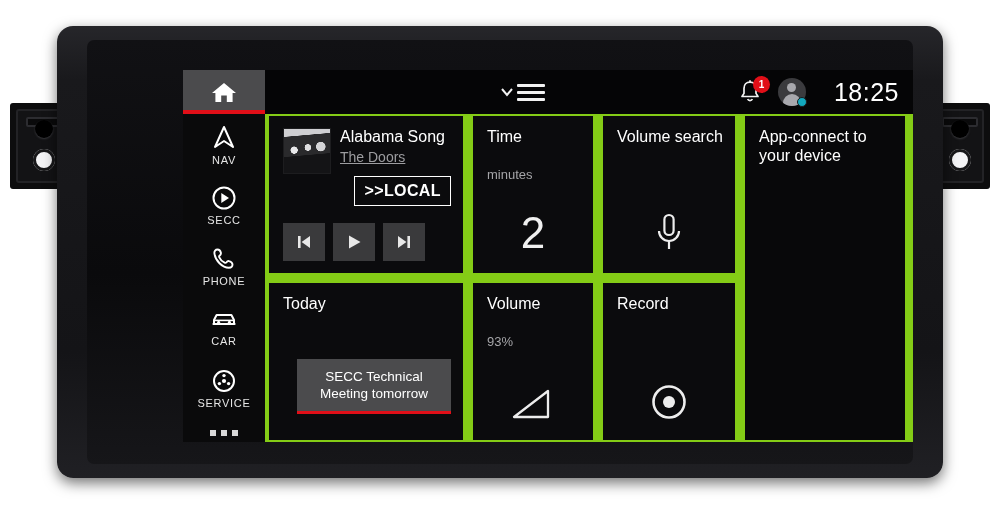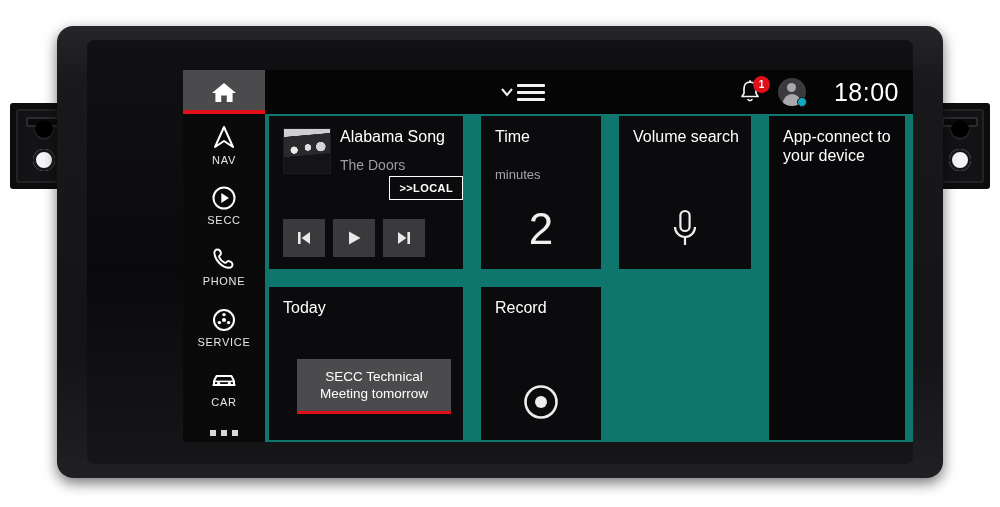--- a/index.html
+++ b/index.html
@@ -237,22 +237,22 @@
     width: 82px; height: 4px;
     background: #e10f18;
   }
 
   
   .tiles {
     flex: 1;
     display: grid;
     grid-template-columns: 194px 120px 132px 1fr;
     grid-template-rows: 1fr 1fr;
-    gap: 18px;
-    background: #0f766e;
+    gap: 10px;
+    background: #84cc16;
     padding: 2px 8px 2px 4px;
     min-width: 0;
   }
   .tile {
     background: #0b0b0d;
     padding: 12px 12px 10px 14px;
     position: relative;
     overflow: hidden;
     cursor: pointer;
   }
@@ -289,28 +289,28 @@
     width: 48px; height: 46px;
     flex: 0 0 48px;
     background:
       radial-gradient(circle at 22% 48%, #e9e9ea 0 8%, transparent 9%),
       radial-gradient(circle at 52% 42%, #dedee0 0 9%, transparent 10%),
       radial-gradient(circle at 80% 40%, #d5d5d7 0 10%, transparent 11%),
       linear-gradient(175deg, #cfcfd2 0 16%, #2a2a2c 17% 58%, #141416 59% 100%);
     border: 1px solid #1d1d1f;
   }
   .track-title { color: #ffffff; font-size: 16px; line-height: 1.1; }
-  .track-artist { color: #9d9da0; font-size: 14px; margin-top: 11px; }
+  .track-artist { color: #9d9da0; font-size: 14px; margin-top: 3px; text-decoration: underline; }
 
   .local-btn {
     position: absolute;
-    right: 0; top: 60px;
+    right: 12px; top: 60px;
     border: 1.5px solid #ffffff;
     color: #ffffff;
-    font-size: 11px;
+    font-size: 16px;
     font-weight: bold;
     letter-spacing: .4px;
     padding: 5px 9px;
     background: transparent;
     cursor: pointer;
   }
   .transport {
     position: absolute;
     left: 14px; bottom: 12px;
     display: flex; gap: 8px;
@@ -391,21 +391,21 @@
               <path d="M12 1.2 v2" stroke="#f2f2f2" stroke-width="1.7"></path>
             </svg>
             <span class="badge">1</span>
           </div>
 
           <div class="avatar-wrap">
             <div class="avatar"></div>
             <span class="avatar-dot"></span>
           </div>
 
-          <div class="clock">18:00</div>
+          <div class="clock">18:25</div>
         </div>
       </div>
 
       <div class="screen-body">
 
         <div class="sidebar">
 
           <div class="nav-item">
             <svg width="26" height="27" viewBox="0 0 26 27">
               <path d="M13 3 L22 23 L13 17 L4 23 Z" fill="none" stroke="#ffffff" stroke-width="2" stroke-linejoin="round"></path>
@@ -419,42 +419,42 @@
               <path d="M10.3 8 L18 13 L10.3 18 Z" fill="#ffffff"></path>
             </svg>
             <span class="nav-label">SECC</span>
           </div>
 
           <div class="nav-item">
             <svg width="26" height="26" viewBox="0 0 26 26">
               <path d="M6.5 3.5 c2 0 3 1.6 3.4 3.3 .3 1.3 -.4 2 -1.2 2.6 -.7 .5 -.8 1 -.4 1.9 1 2.3 2.9 4.3 5.3 5.4 .9 .4 1.4 .3 1.9 -.4 .6 -.9 1.3 -1.6 2.6 -1.2 1.8 .5 3.4 1.5 3.4 3.5 0 2 -1.7 3.2 -3.6 3.2 C11.3 21.8 4.2 14.6 3.4 7.2 3.2 5.2 4.5 3.5 6.5 3.5 Z" fill="none" stroke="#ffffff" stroke-width="1.9" stroke-linejoin="round"></path>
             </svg>
             <span class="nav-label">PHONE</span>
+          </div>
+
+          <div class="nav-item">
+            <svg width="28" height="24" viewBox="0 0 28 24">
+              <path d="M4 16 v-4 l2.6 -5 h14.8 L24 12 v4" fill="none" stroke="#ffffff" stroke-width="2" stroke-linejoin="round"></path>
+              <path d="M4 12.4 h20" stroke="#ffffff" stroke-width="1.6"></path>
+              <path d="M3.4 16 h21.2" stroke="#ffffff" stroke-width="2" stroke-linecap="round"></path>
+              <circle cx="8.6" cy="14.2" r="1.5" fill="#ffffff"></circle>
+              <circle cx="19.4" cy="14.2" r="1.5" fill="#ffffff"></circle>
+            </svg>
+            <span class="nav-label">CAR</span>
           </div>
 
           <div class="nav-item">
             <svg width="26" height="26" viewBox="0 0 26 26">
               <circle cx="13" cy="13" r="10" fill="none" stroke="#ffffff" stroke-width="2"></circle>
               <circle cx="13" cy="13" r="2.1" fill="#ffffff"></circle>
               <circle cx="13" cy="7.6" r="1.7" fill="#ffffff"></circle>
               <circle cx="8.4" cy="15.6" r="1.7" fill="#ffffff"></circle>
               <circle cx="17.6" cy="15.6" r="1.7" fill="#ffffff"></circle>
             </svg>
             <span class="nav-label">SERVICE</span>
-          </div>
-
-          <div class="nav-item">
-            <svg width="28" height="24" viewBox="0 0 28 24">
-              <path d="M4 16 v-4 l2.6 -5 h14.8 L24 12 v4" fill="none" stroke="#ffffff" stroke-width="2" stroke-linejoin="round"></path>
-              <path d="M4 12.4 h20" stroke="#ffffff" stroke-width="1.6"></path>
-              <path d="M3.4 16 h21.2" stroke="#ffffff" stroke-width="2" stroke-linecap="round"></path>
-              <circle cx="8.6" cy="14.2" r="1.5" fill="#ffffff"></circle>
-              <circle cx="19.4" cy="14.2" r="1.5" fill="#ffffff"></circle>
-            </svg>
-            <span class="nav-label">CAR</span>
           </div>
 
           <div class="nav-dots">
             <i></i>
               <i></i>
               <i></i>
           </div>
         </div>
 
         <div class="tiles">
@@ -512,20 +512,29 @@
 
           <div class="tile appconnect-tile">
             <div class="tile-title">App-connect to your device</div>
           </div>
 
           <div class="tile cal-tile">
             <div class="tile-title">Today</div>
             <div class="event">SECC Technical Meeting tomorrow</div>
           </div>
 
+          <div class="tile">
+            <div class="tile-title">Volume</div>
+            <div class="tile-sub">93%</div>
+            <div class="tile-center">
+              <svg width="44" height="34" viewBox="0 0 44 34">
+                <path d="M3 29 L37 3 L37 29 Z" fill="none" stroke="#ededed" stroke-width="2.3" stroke-linejoin="round"></path>
+              </svg>
+            </div>
+          </div>
 
           <div class="tile">
             <div class="tile-title">Record</div>
             <div class="tile-center">
               <svg width="40" height="40" viewBox="0 0 40 40">
                 <circle cx="20" cy="20" r="15.5" fill="none" stroke="#ededed" stroke-width="2.6"></circle>
                 <circle cx="20" cy="20" r="6" fill="#ededed"></circle>
               </svg>
             </div>
           </div>

